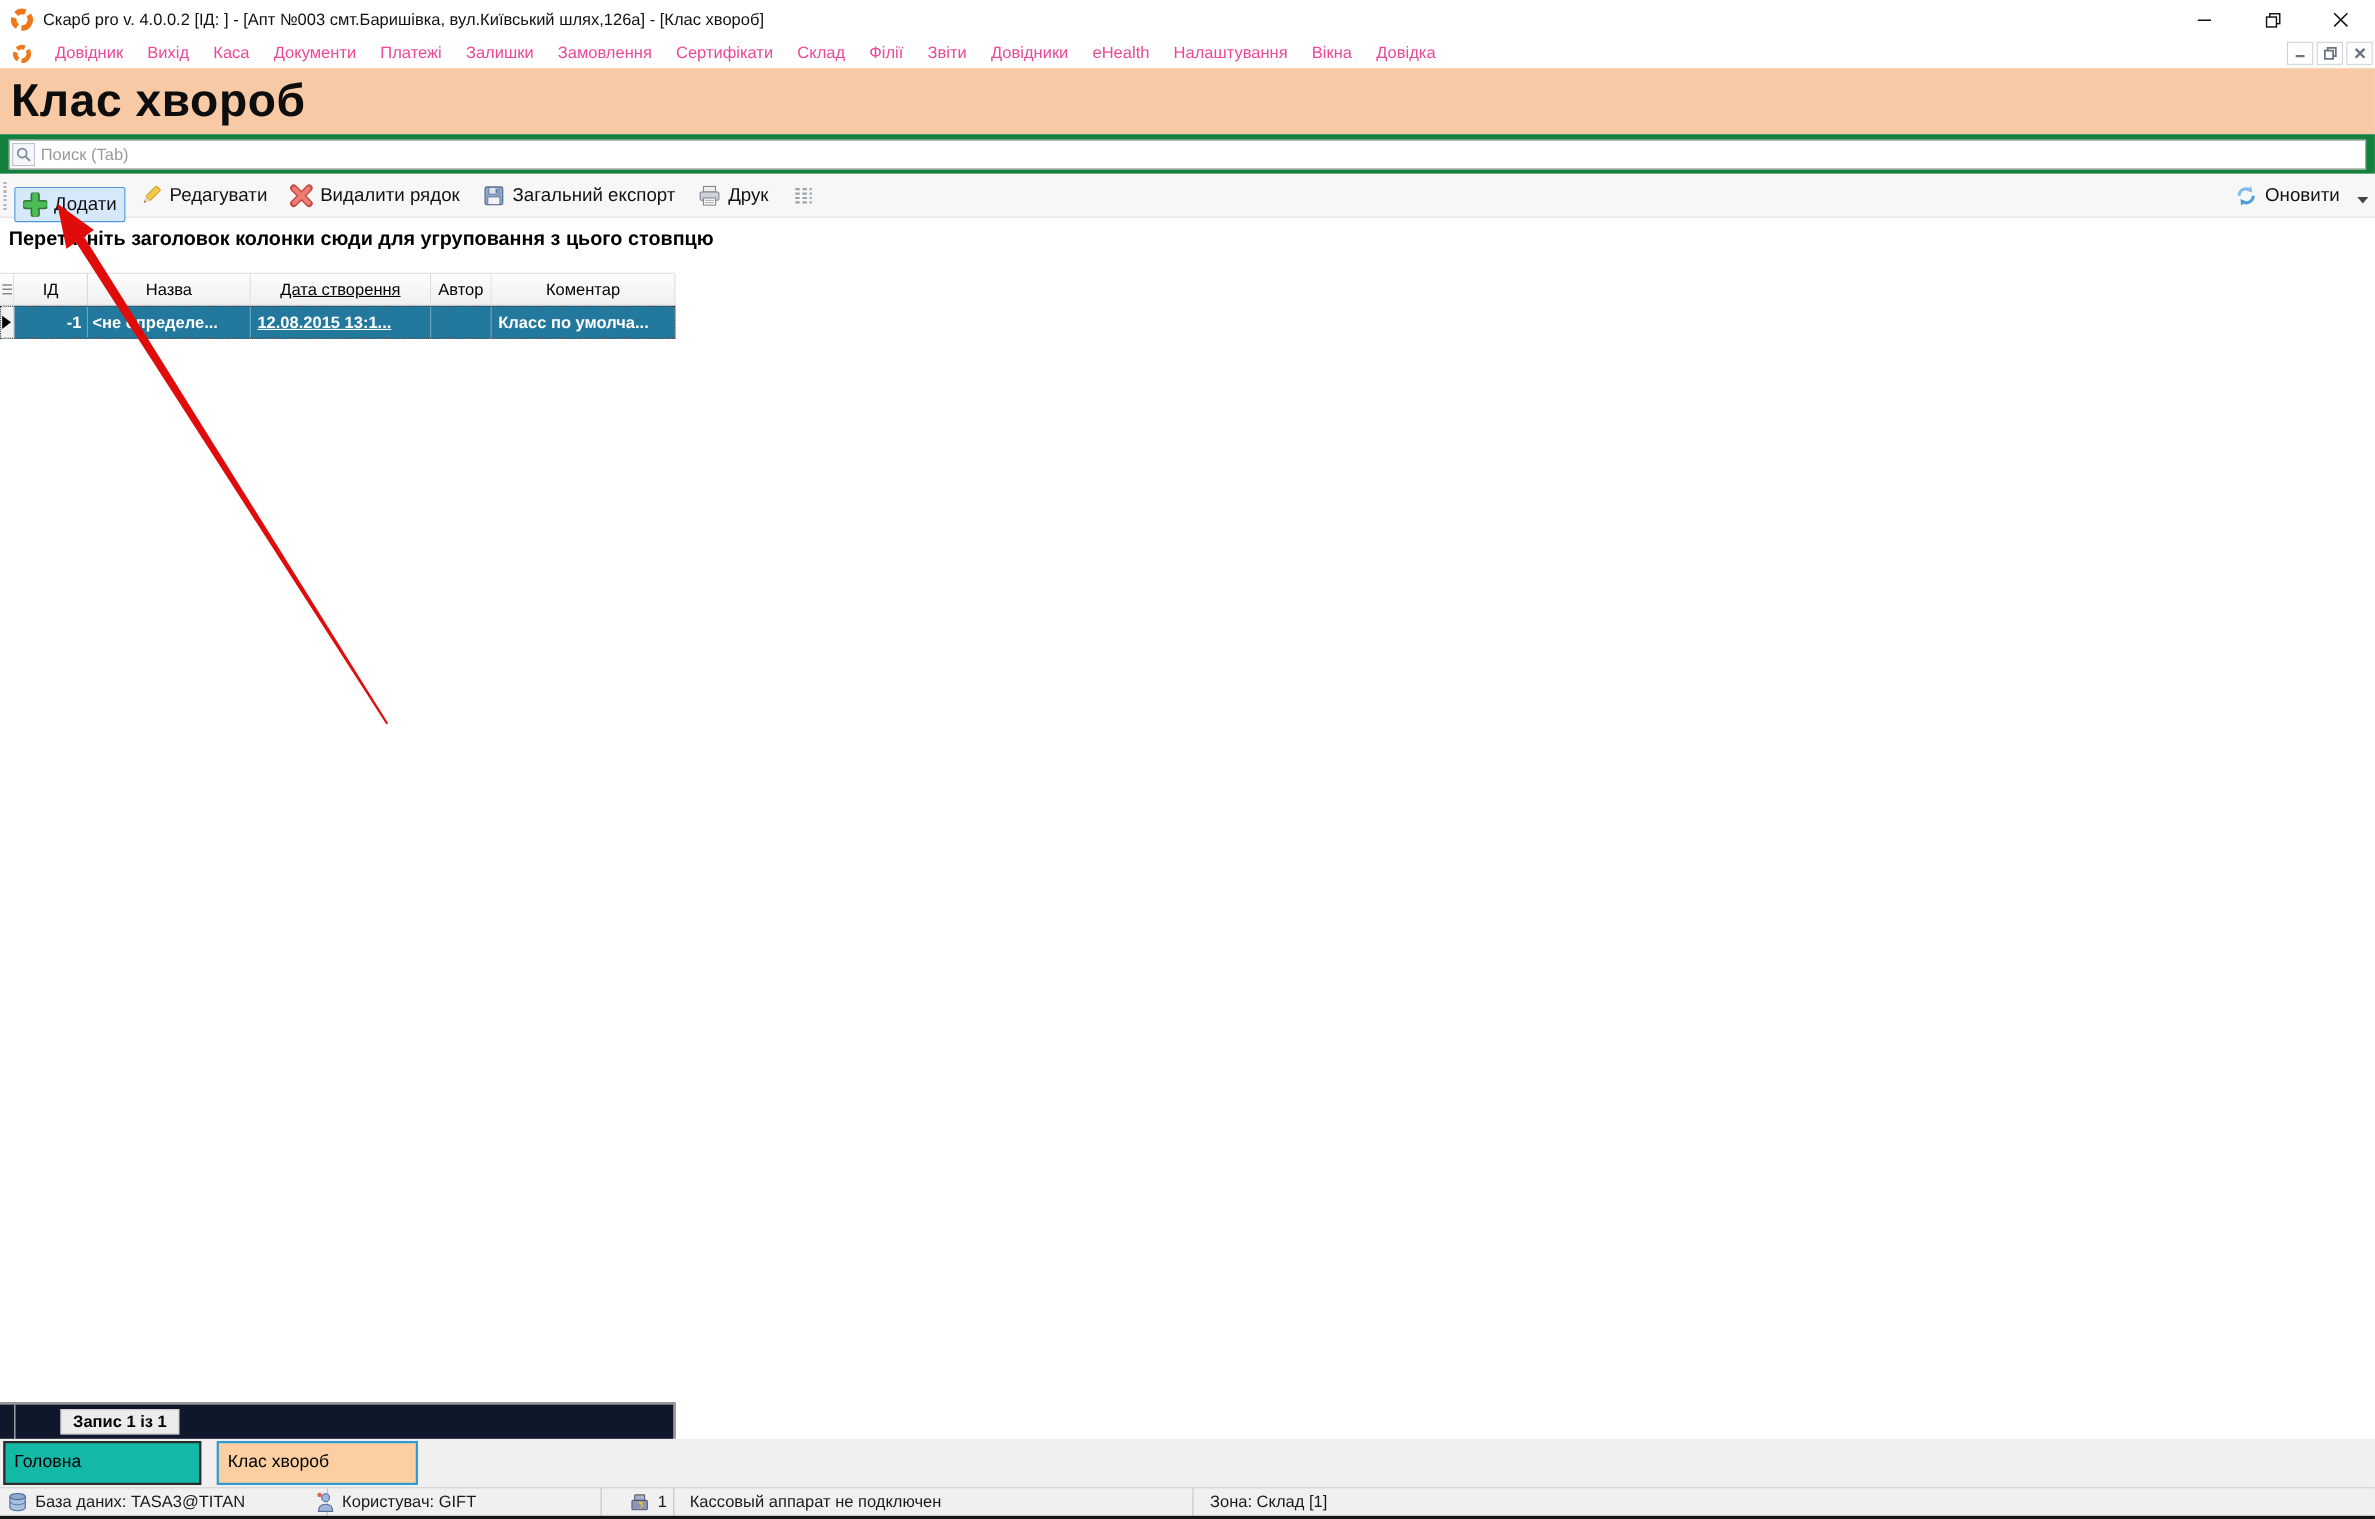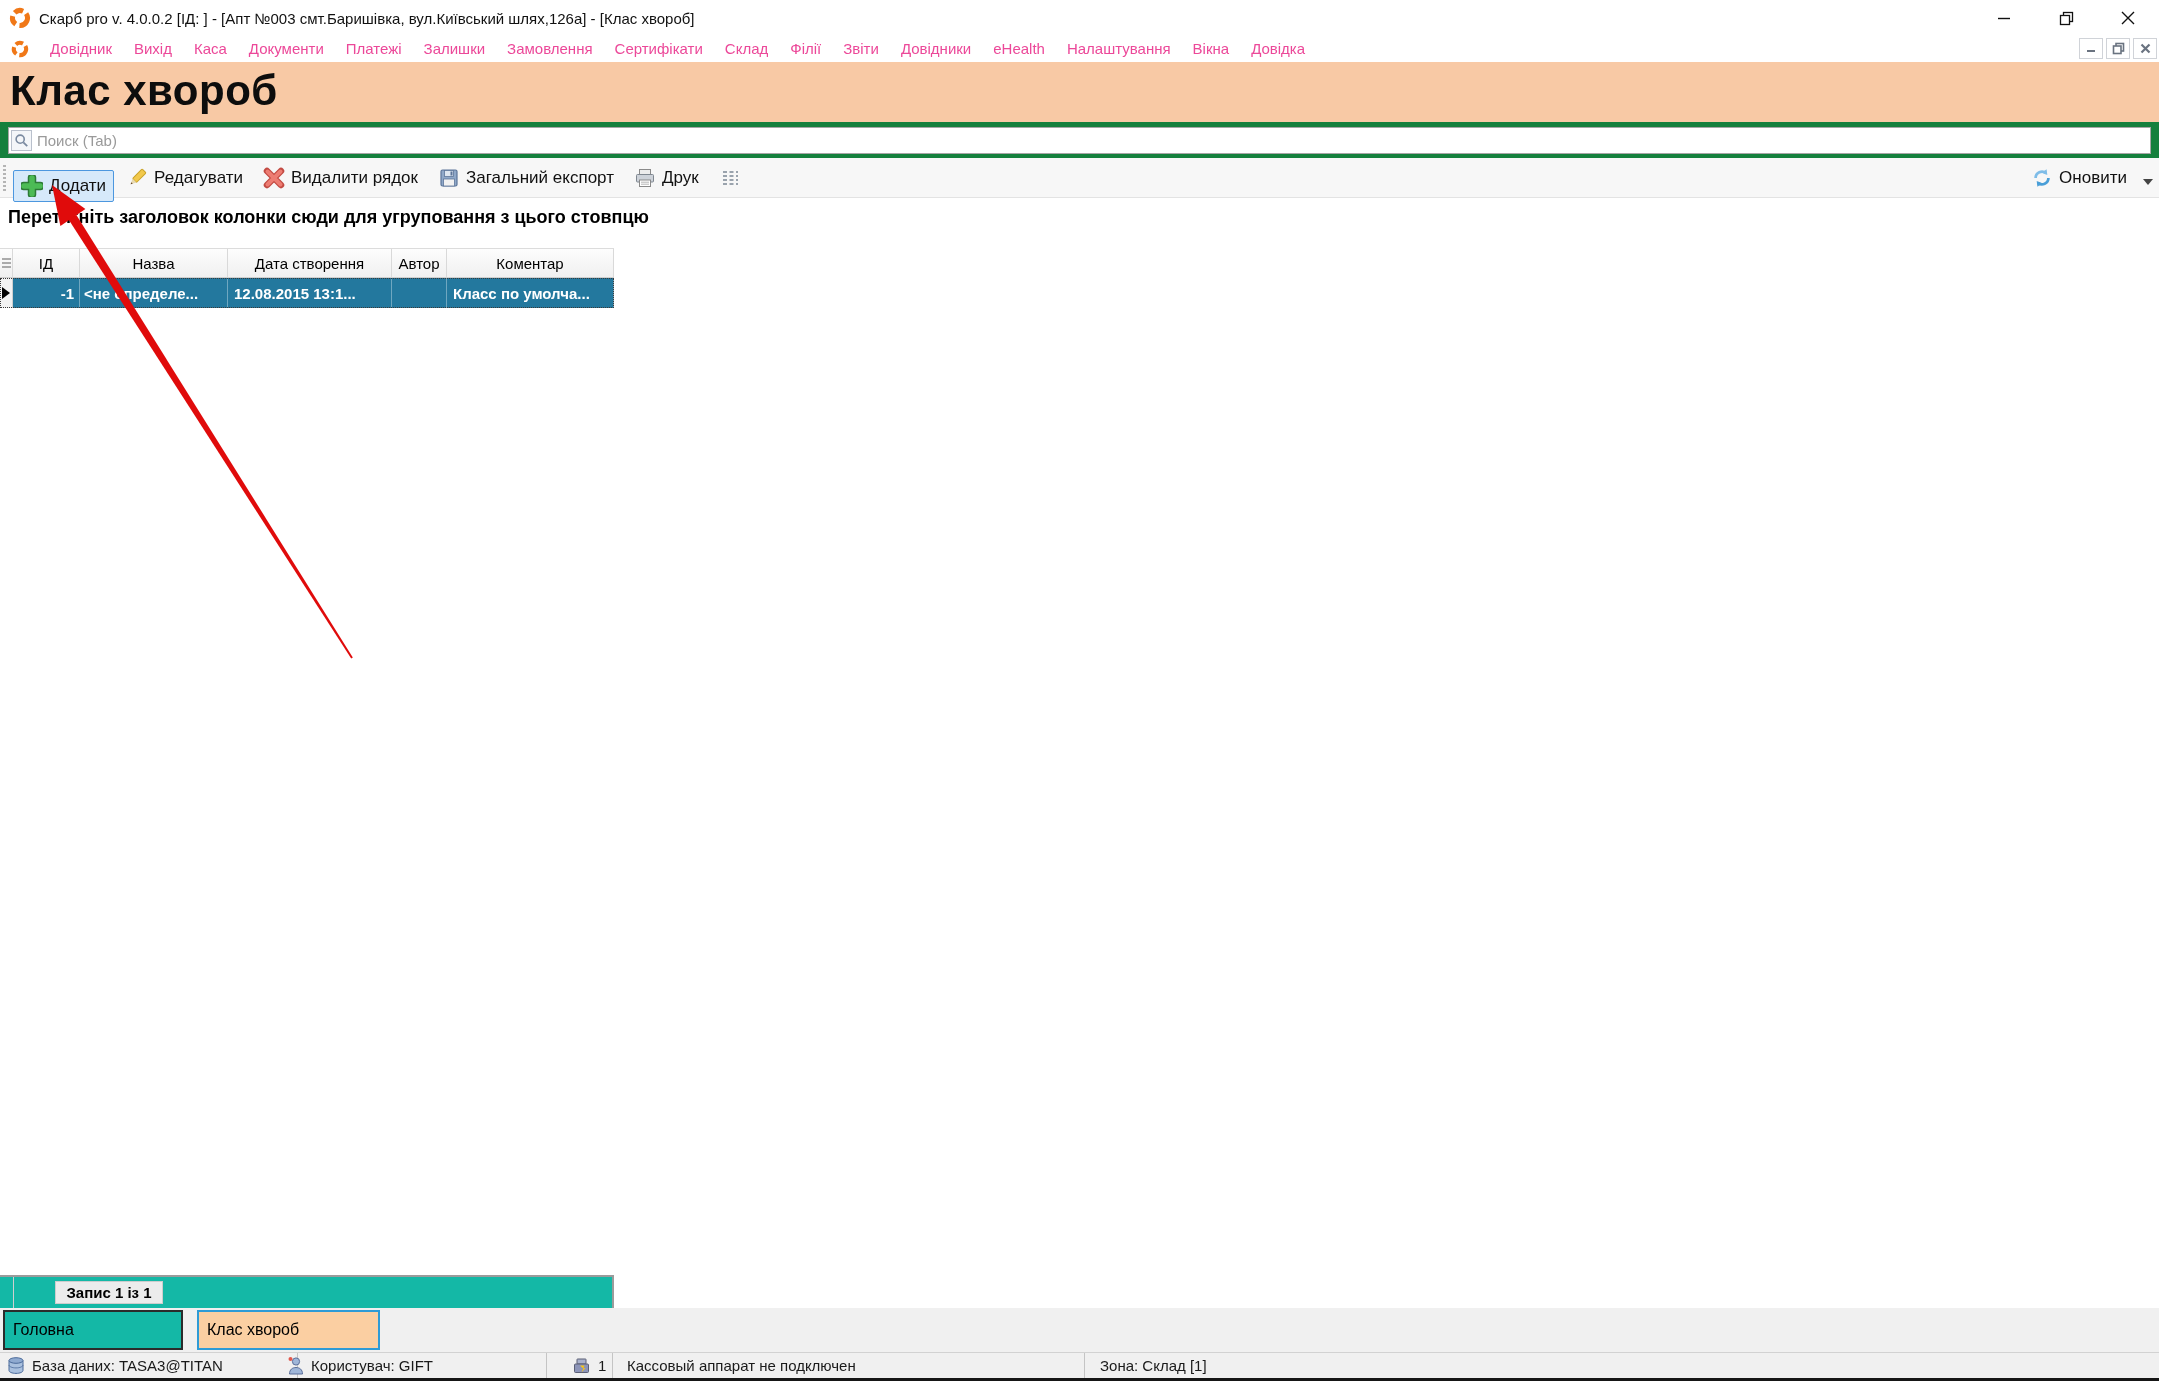--- a/index.html
+++ b/index.html
@@ -46,29 +46,29 @@
 
   
   .grid { position:absolute; left:0; top:248px; width:614px; }
   .grid-header { display:flex; height:30px; border-top:1px solid #dcdcdc; }
   .gh-cell { background:linear-gradient(#fdfdfd,#f0f0f0); border-right:1px solid #d9d9d9; border-bottom:1px solid #cfcfcf; font-size:15px; color:#000; display:flex; align-items:center; justify-content:center; overflow:hidden; }
   .grid-row { display:flex; height:30px; background:#23789E; outline:1px dotted #3a3a3a; outline-offset:-1px; }
   .gr-cell { color:#fff; font-weight:bold; font-size:15px; display:flex; align-items:center; border-right:1px solid rgba(255,255,255,.35); overflow:hidden; white-space:nowrap; }
   .c-ind { width:13px; }
   .c-id { width:67px; justify-content:flex-end; padding-right:5px; }
   .c-name { width:148px; padding-left:4px; }
-  .c-date { width:164px; padding-left:6px; }
+  .c-date { width:164px; padding-left:6px;text-decoration:underline; }
   .c-author { width:55px; }
   .c-comment { width:167px; padding-left:6px; }
   .gh-cell.c-id,.gh-cell.c-name,.gh-cell.c-date,.gh-cell.c-author,.gh-cell.c-comment { justify-content:center; padding:0; }
   .row-pointer { width:0; height:0; border-top:6px solid transparent; border-bottom:6px solid transparent; border-left:8px solid #000; margin-left:2px; }
   .gr-cell.c-ind { background:#f2f2f2; border-right:1px solid #cfcfcf; }
 
   
-  .record-bar { position:absolute; left:0; top:1275px; width:614px; height:44px; background:#14b8a6; border-top:2px solid #9b9b9b; border-right:2px solid #9b9b9b; border-bottom:1px solid #c9c9c9;padding-left:48px; }
+  .record-bar { position:absolute; left:0; top:1275px; width:614px; height:44px; background:#0f172a; border-top:2px solid #9b9b9b; border-right:2px solid #9b9b9b; border-bottom:1px solid #c9c9c9;padding-left:48px; }
   .record-bar .left-cell { position:absolute; left:0; top:0; width:14px; height:100%; border-right:1px solid #cfcfcf; }
   .record-box { position:absolute; left:55px; top:4px; width:108px; height:23px; background:#ececec; border:1px solid #cdcdcd; font-size:15px; font-weight:bold; color:#000; display:flex; align-items:center; justify-content:center; }
 
   
   .tabstrip { position:absolute; left:0; top:1308px; width:2159px; height:44px; background:#f0f0f0; }
   .tab { position:absolute; top:2px; height:40px; font-size:16px; color:#000; display:flex; align-items:center; padding-left:8px; cursor:default; }
   .tab-home { left:3px; width:180px; background:#14b8a6; border:2px solid #2b2b2b; }
   .tab-active { left:197px; width:183px; background:#FBCFA2; border:2px solid #2E9BD6; }
 
   

